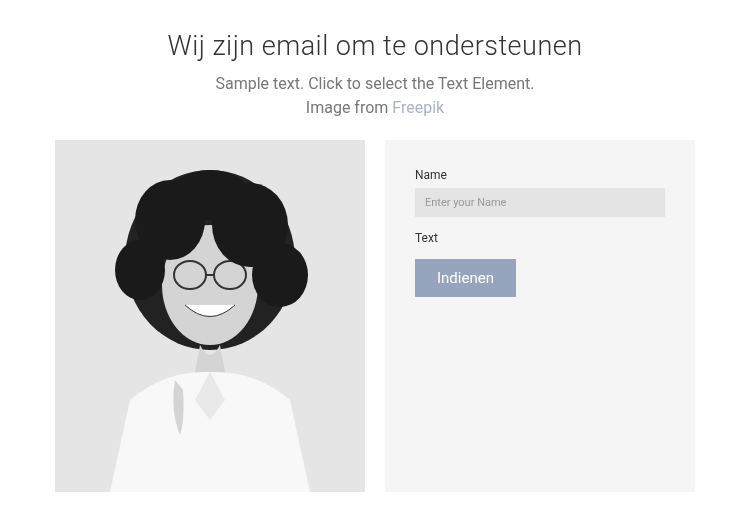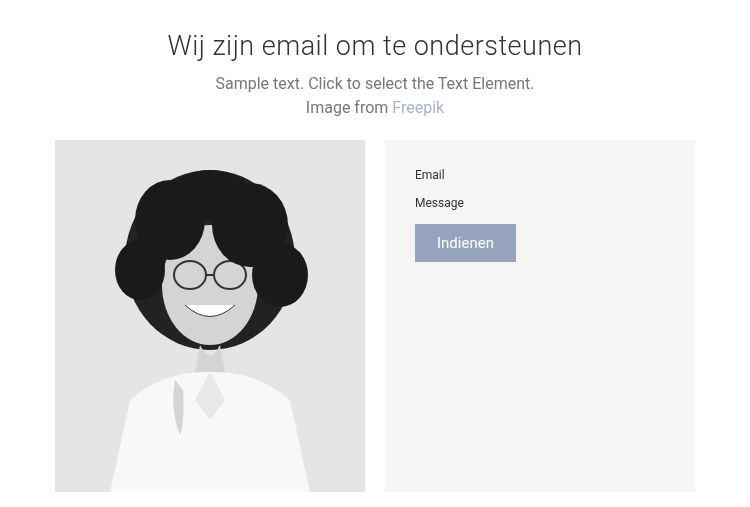--- a/index.html
+++ b/index.html
@@ -100,20 +100,23 @@
       <ellipse cx="115" cy="80" rx="35" ry="40" fill="#1a1a1a"></ellipse>
       <ellipse cx="195" cy="85" rx="38" ry="42" fill="#1a1a1a"></ellipse>
       <ellipse cx="85" cy="130" rx="25" ry="30" fill="#1a1a1a"></ellipse>
       <ellipse cx="225" cy="135" rx="28" ry="32" fill="#1a1a1a"></ellipse>
       <ellipse cx="155" cy="55" rx="40" ry="25" fill="#1a1a1a"></ellipse>
     </svg>
   </div>
 
   <div class="form-panel">
     <div class="field">
-      <label class="field-label">Email</label>
+      <label class="field-label">Name</label>
+      <input type="text" class="field-input" placeholder="Enter your Name" style="">
     </div>
     <div class="field">
-      <label class="field-label">Message</label>
+      <label class="field-label">Text</label>
+    </div>
+    <div class="field">
     </div>
     <button class="submit-btn">Indienen</button>
   </div>
 </div>
 
 </body></html>

